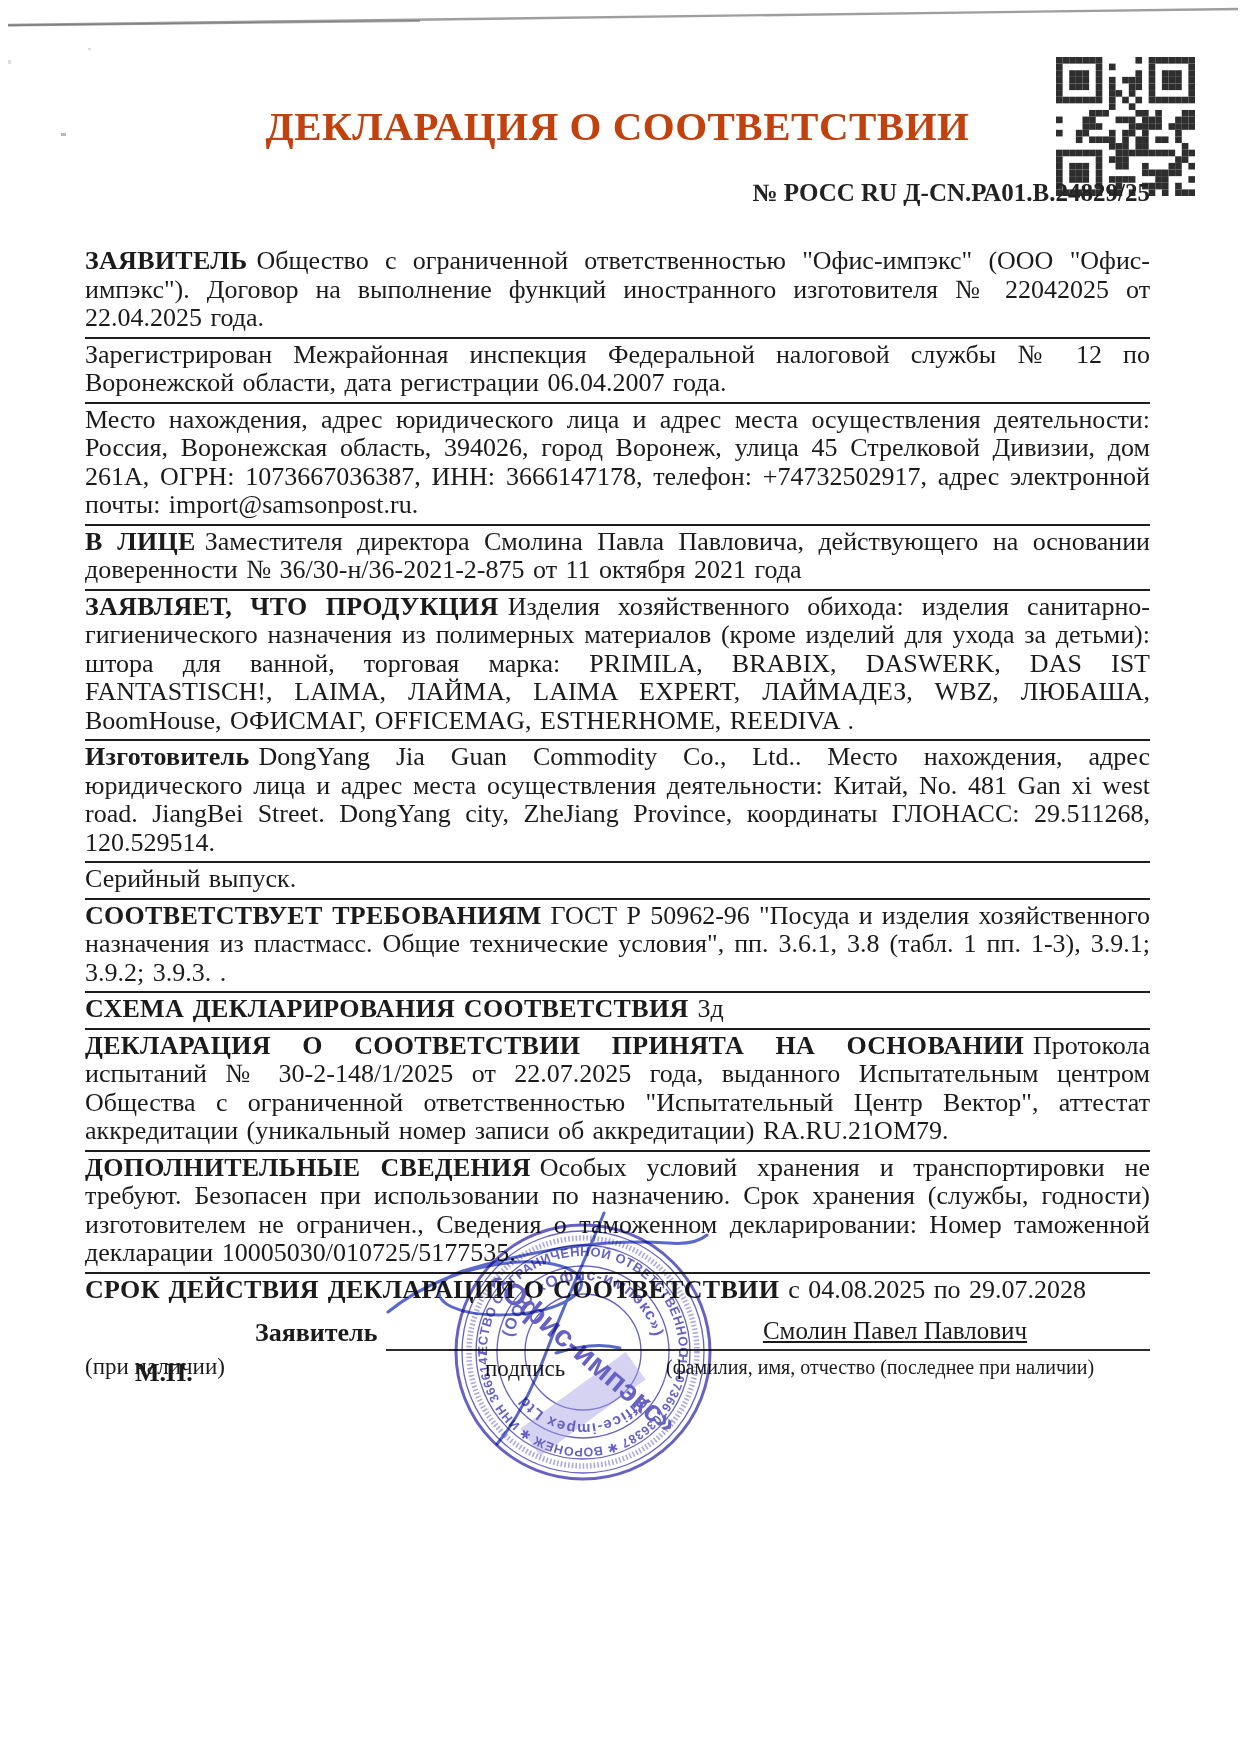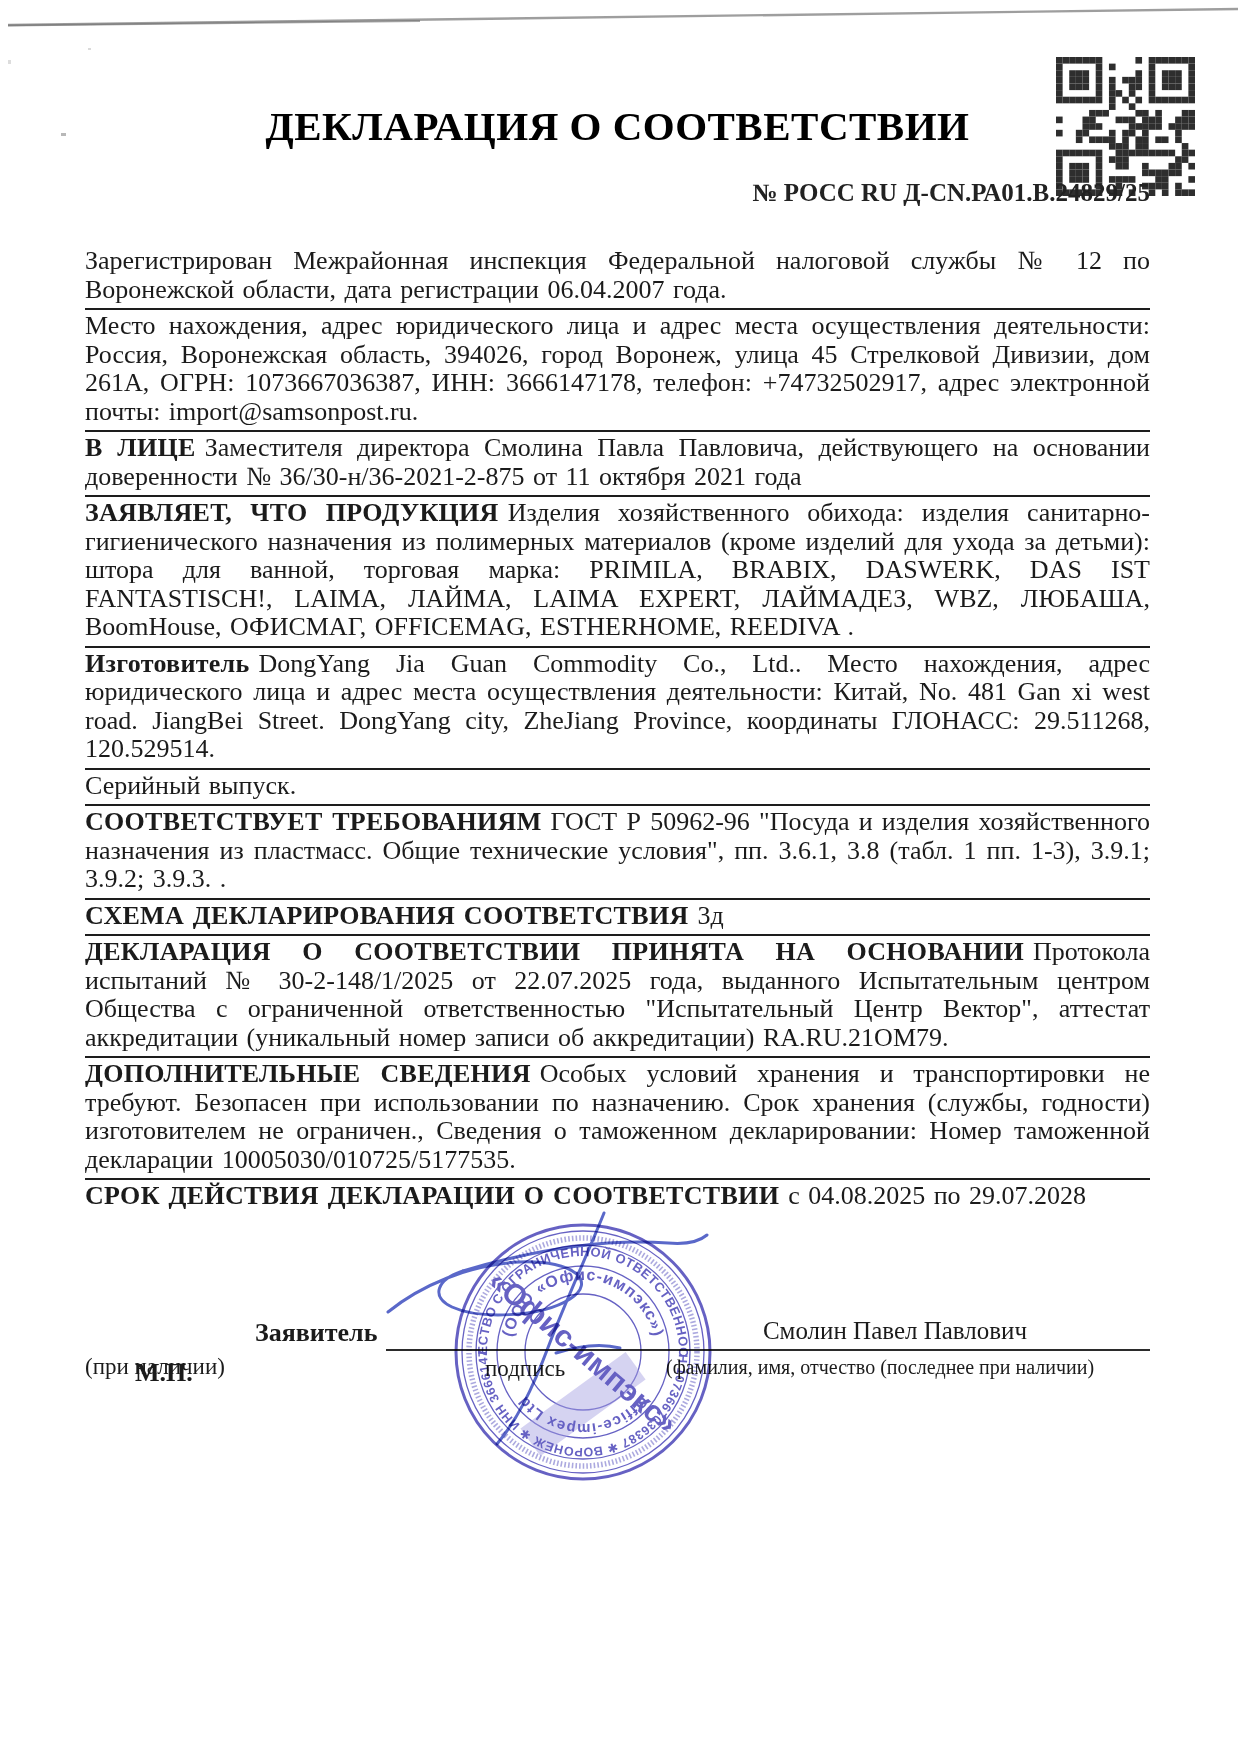--- a/index.html
+++ b/index.html
@@ -4,42 +4,42 @@
 <style>
   html,body{margin:0;padding:0;background:#e8e8e8;}
   .page{
     position:relative;width:1240px;height:1754px;background:#ffffff;
     font-family:"Liberation Serif","DejaVu Serif",serif;color:#1b1b1b;
     overflow:hidden;margin:0 auto;
   }
   .content{position:absolute;left:85px;top:0;width:1065px;}
   .doc-title{
     margin-top:102px;text-align:center;font-size:41px;font-weight:bold;
-    line-height:48px;letter-spacing:0.5px;color:#000000;
+    line-height:48px;letter-spacing:0.5px;color:#c2410c;
   }
   .doc-number{
     margin-top:29px;text-align:right;font-size:25px;font-weight:bold;color:#222;
   }
   .body-block{margin-top:38px;}
   .sec{
     font-size:26px;line-height:28.5px;text-align:justify;
     margin:0;padding:2px 0 4px 0;word-spacing:2px;
   }
   .ruled{border-bottom:2.5px solid #1d1d1d;}
   .lbl{font-weight:bold;margin-right:9px;letter-spacing:0.3px;}
   .codes{padding:3px 0 3px 485px;font-size:26px;line-height:29px;}
   .code-line .lbl{margin-right:8px;}
   .sig-area{position:absolute;left:85px;top:1316px;width:1065px;height:110px;font-size:26px;}
   .sig-mp{position:absolute;left:50px;top:2px;font-weight:bold;margin-top:40px;}
   .sig-mp-note{position:absolute;left:0px;top:38px;font-size:23px;}
   .sig-applicant{position:absolute;left:170px;top:2px;font-weight:bold;}
   .sig-line1{position:absolute;left:301px;top:0;width:310px;height:33px;border-bottom:2px solid #2b2b2b;}
   .sig-cap1{position:absolute;left:400px;top:40px;font-size:23px;}
   .sig-name{position:absolute;left:555px;top:0;width:510px;height:33px;border-bottom:2px solid #2b2b2b;
-            text-align:center;font-size:25px;line-height:30px;}
+            text-align:center;font-size:25px;line-height:30px;text-decoration:underline;}
   .sig-cap2{position:absolute;left:581px;top:40px;font-size:20px;}
   .artifact-svg{position:absolute;left:0;top:0;pointer-events:none;}
   .qr-box{position:absolute;left:1056px;top:57px;width:139px;height:139px;}
   .stamp-svg{position:absolute;left:433px;top:1202px;width:300px;height:300px;
              mix-blend-mode:multiply;pointer-events:none;opacity:0.9;}
   .sign-svg{position:absolute;left:0;top:0;mix-blend-mode:multiply;pointer-events:none;}
   .stamp-ring-text{font-family:"Liberation Sans","DejaVu Sans",sans-serif;font-weight:bold;}
 </style>
 </head>
 <body>
@@ -280,20 +280,21 @@
         <rect x="125.76" y="132.38" width="6.62" height="6.62" fill="#2e2e2e"></rect>
         <rect x="132.38" y="132.38" width="6.62" height="6.62" fill="#2e2e2e"></rect>
       </svg>
   </div>
 
   <div class="content">
     <div class="doc-title">ДЕКЛАРАЦИЯ О СООТВЕТСТВИИ</div>
     <div class="doc-number">№ РОСС RU Д-CN.РА01.В.24829/25</div>
 
     <div class="body-block">
+      <p class="sec ruled"><b class="lbl">ЗАЯВИТЕЛЬ</b><span>Общество с ограниченной ответственностью "Офис-импэкс" (ООО "Офис-импэкс"). Договор на выполнение функций иностранного изготовителя № 22042025 от 22.04.2025 года.</span></p>
 
       <p class="sec ruled"><span>Зарегистрирован Межрайонная инспекция Федеральной налоговой службы № 12 по Воронежской области, дата регистрации 06.04.2007 года.</span></p>
 
       <p class="sec ruled"><span>Место нахождения, адрес юридического лица и адрес места осуществления деятельности: Россия, Воронежская область, 394026, город Воронеж, улица 45 Стрелковой Дивизии, дом 261А, ОГРН: 1073667036387, ИНН: 3666147178, телефон: +74732502917, адрес электронной почты: import@samsonpost.ru.</span></p>
 
       <p class="sec ruled"><b class="lbl">В ЛИЦЕ</b><span>Заместителя директора Смолина Павла Павловича, действующего на основании доверенности № 36/30-н/36-2021-2-875 от 11 октября 2021 года</span></p>
 
       <p class="sec ruled"><b class="lbl">ЗАЯВЛЯЕТ, ЧТО ПРОДУКЦИЯ</b><span>Изделия хозяйственного обихода: изделия санитарно-гигиенического назначения из полимерных материалов (кроме изделий для ухода за детьми): штора для ванной, торговая марка: PRIMILA, BRABIX, DASWERK, DAS IST FANTASTISCH!, LAIMA, ЛАЙМА, LAIMA EXPERT, ЛАЙМАДЕЗ, WBZ, ЛЮБАША, BoomHouse, ОФИСМАГ, OFFICEMAG, ESTHERHOME, REEDIVA .</span></p>
 
       <p class="sec ruled"><b class="lbl">Изготовитель</b><span>DongYang Jia Guan Commodity Co., Ltd.. Место нахождения, адрес юридического лица и адрес места осуществления деятельности: Китай, No. 481 Gan xi west road. JiangBei Street. DongYang city, ZheJiang Province, координаты ГЛОНАСС: 29.511268, 120.529514.</span></p>

